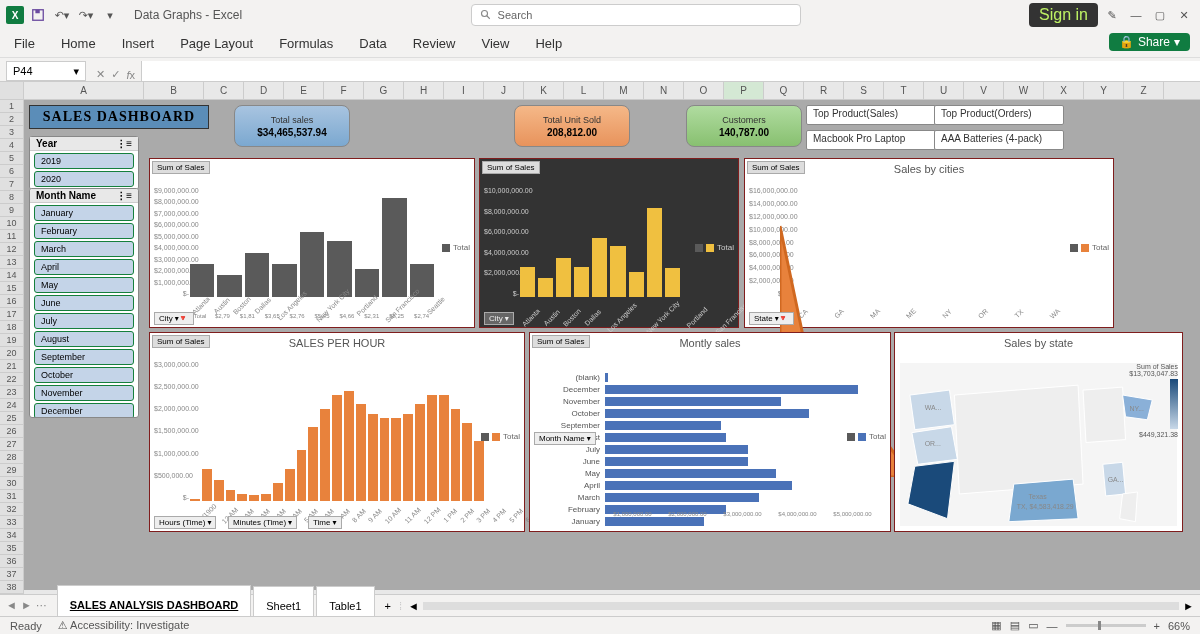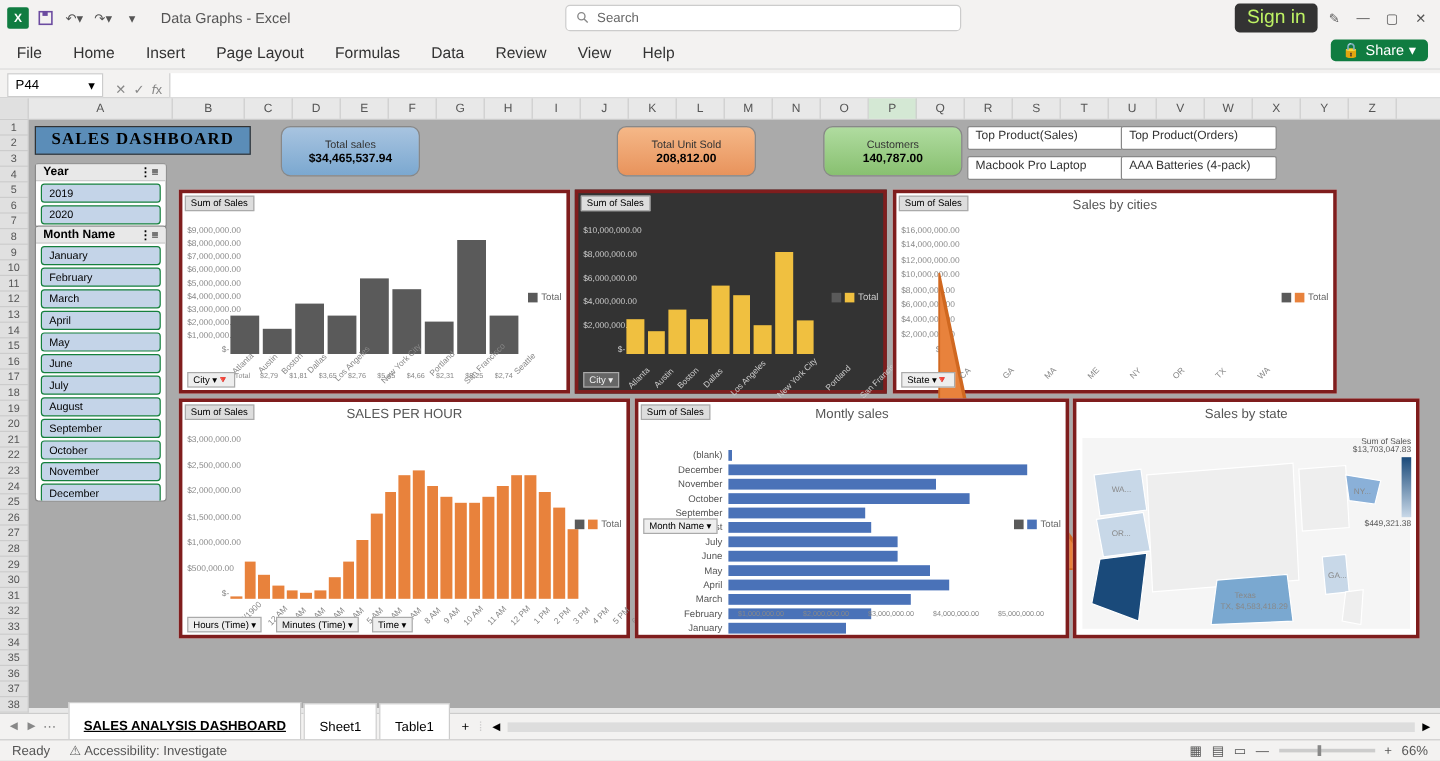--- a/index.html
+++ b/index.html
@@ -56,21 +56,21 @@
 .top-box2 { top: 30px; }
 
 
 .slicer { position: absolute; background: #fff; border: 1px solid #888; border-radius: 3px; }
 .slicer-hdr { height: 14px; background: #e8e8e8; border-bottom:1px solid #ccc; padding: 0 6px; font-size: 10px; font-weight: bold; display: flex; align-items: center; justify-content: space-between; }
 .slicer-item { margin: 2px 4px; padding: 2px 6px; background: #c4d4e8; border: 1px solid #15803d; border-radius: 3px; font-size: 9px; }
 .slicer-year { left: 5px; top: 36px; width: 110px; }
 .slicer-month { left: 5px; top: 88px; width: 110px; height:230px; overflow:hidden;}
 
 
-.chart { position: absolute; background: #fff; border: 3px solid #7f1d1d; }
+.chart { position: absolute; background: #fff; border: 1px solid #7f1d1d; }
 .chart-badge { position:absolute; top:2px; left:2px; font-size:8px; background:#ddd; padding:1px 4px; border:1px solid #aaa;}
 .chart-title { text-align: center; font-size: 11px; color: #555; margin-top: 4px; }
 .chart.dark { background: #333; }
 .chart.dark .chart-title { color: #eee; font-weight:bold;}
 
 .c-top5 { left: 125px; top: 58px; width: 326px; height: 170px; }
 .c-amount { left: 455px; top: 58px; width: 260px; height: 170px; }
 .c-cities { left: 720px; top: 58px; width: 370px; height: 170px; }
 .c-hour { left: 125px; top: 232px; width: 376px; height: 200px; }
 .c-monthly { left: 505px; top: 232px; width: 362px; height: 200px; }

